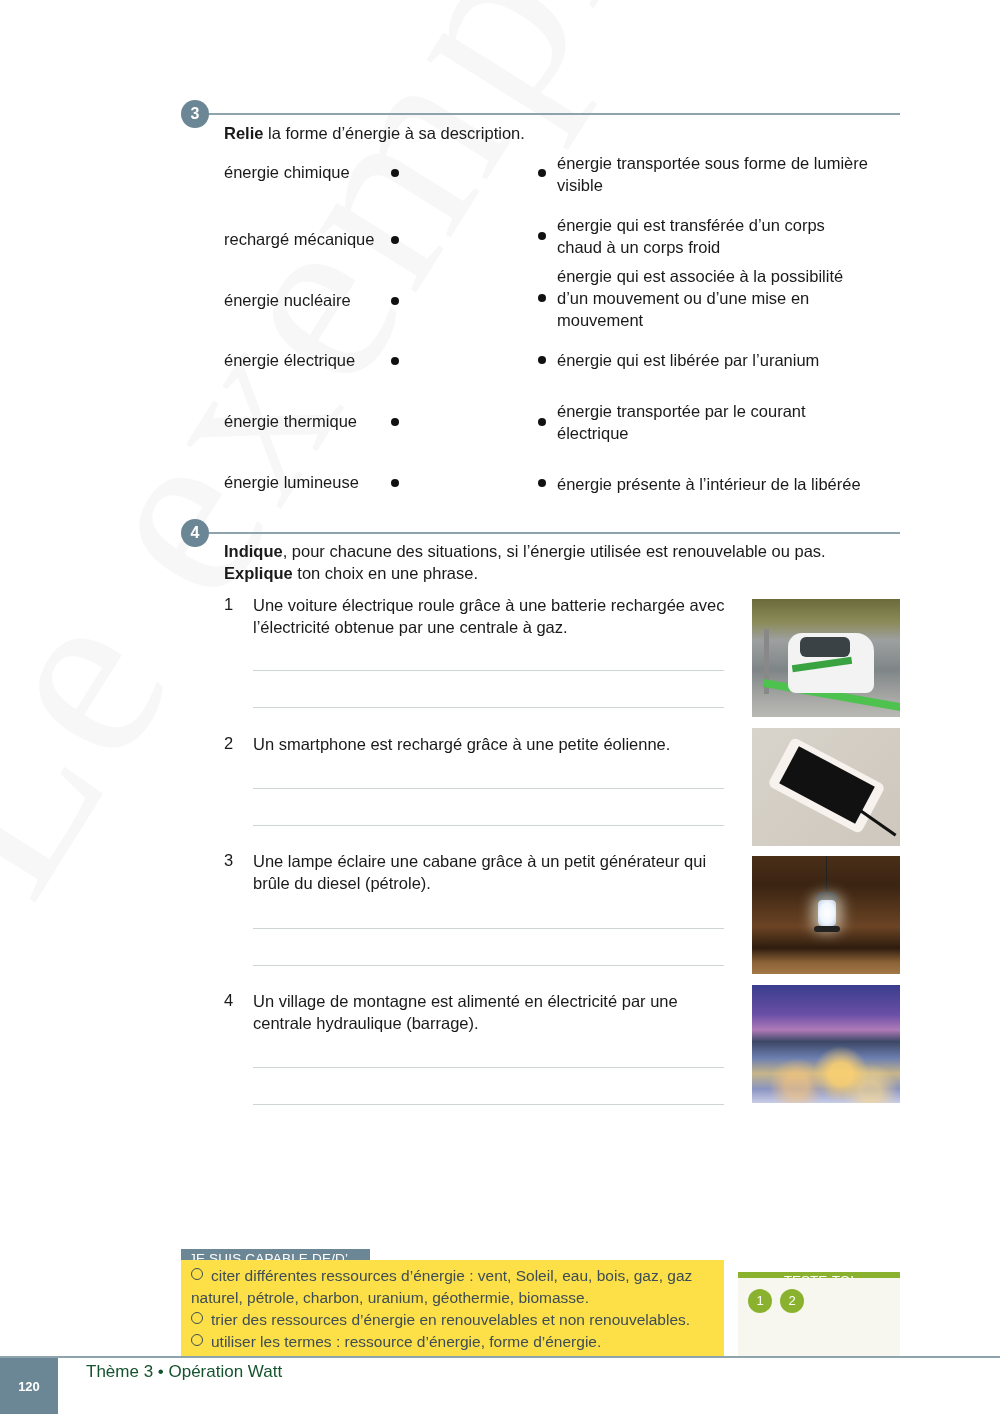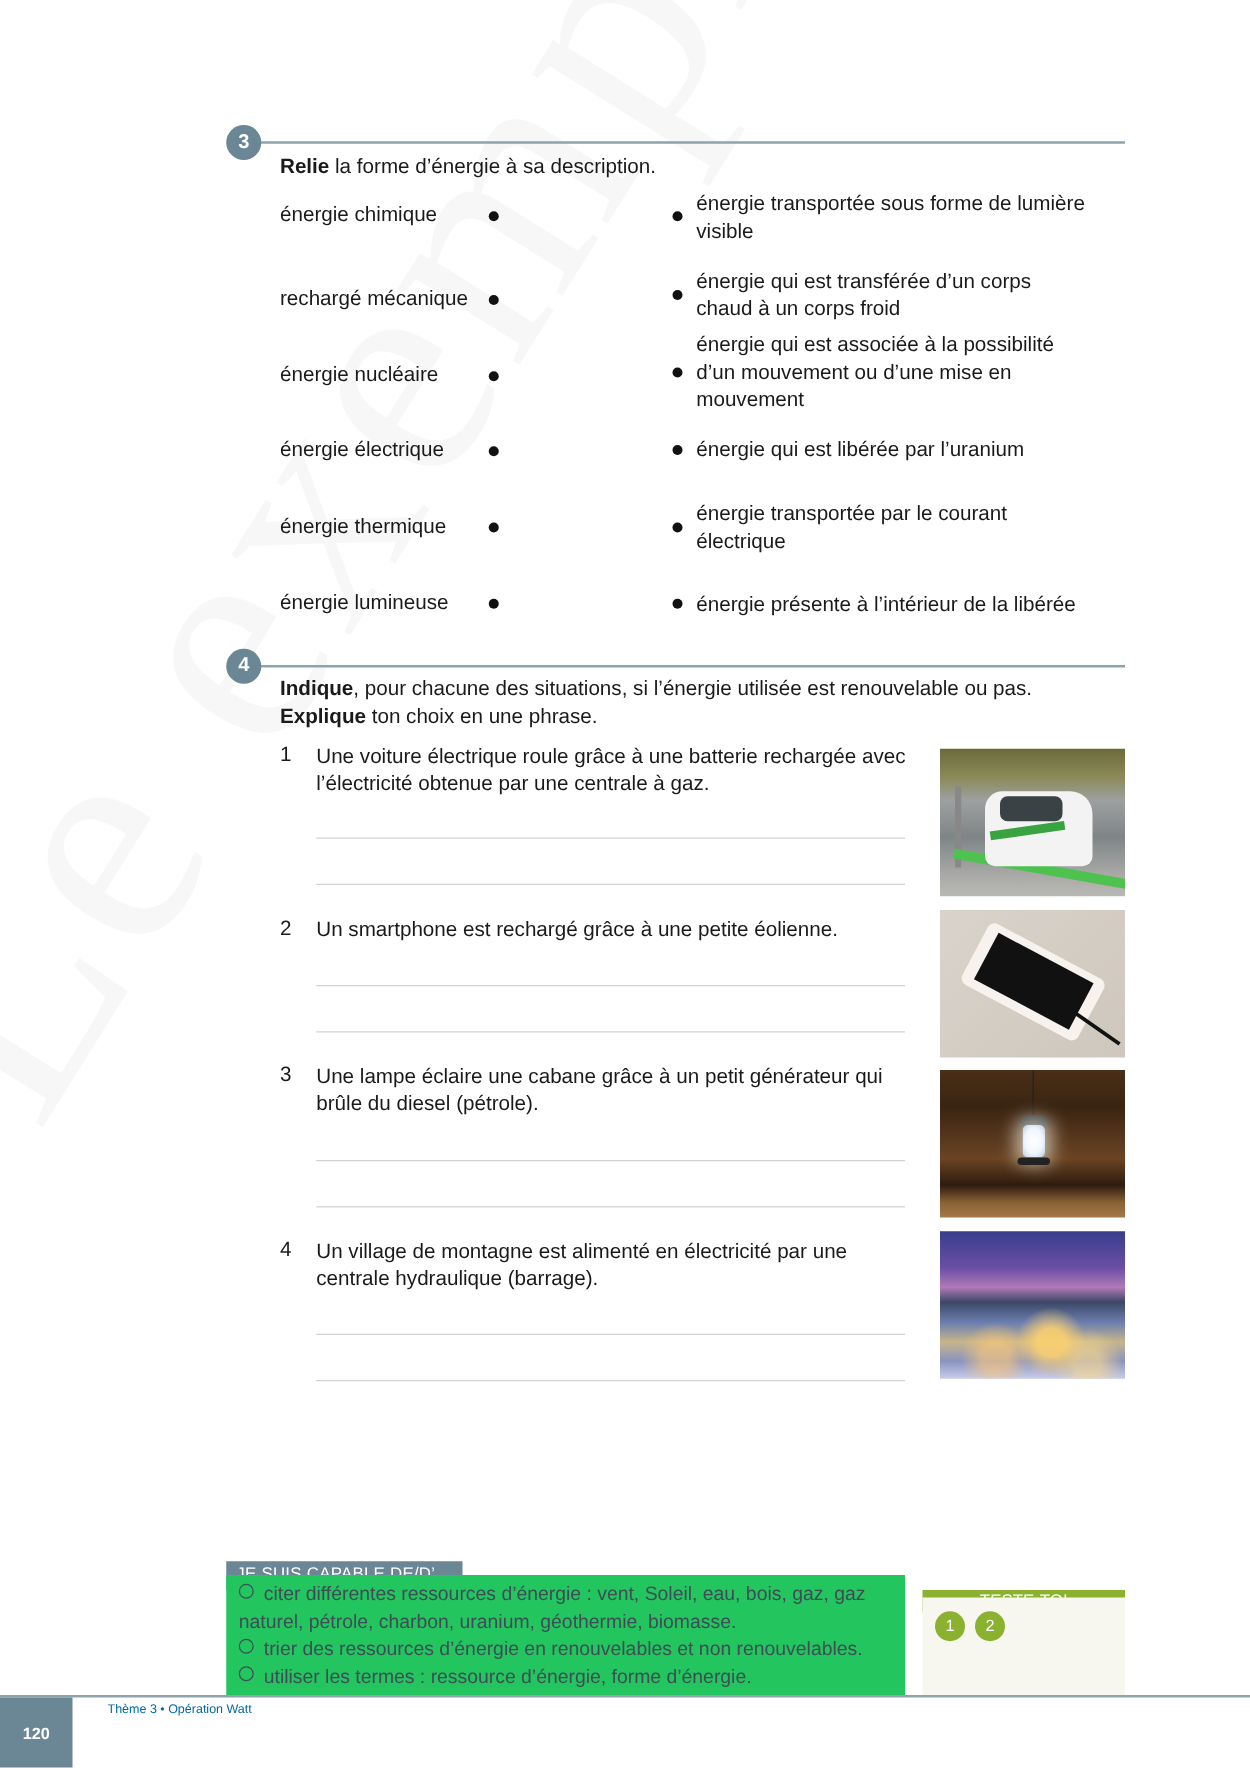--- a/index.html
+++ b/index.html
@@ -55,31 +55,31 @@
   .photo-village { background: linear-gradient(180deg, #3a3d8c 0%, #6a4fa6 25%, #b07ab8 38%, #3c4766 48%, #6c7fb0 62%, #c6b58a 75%, #8a94c0 88%, #c9cde8 100%); }
   .photo-village .lights { position: absolute; left: 0; top: 60px; width: 148px; height: 58px;
     background: radial-gradient(circle at 60% 50%, rgba(255,210,110,0.85) 0 12%, transparent 30%),
                 radial-gradient(circle at 30% 70%, rgba(255,200,120,0.6) 0 10%, transparent 25%),
                 radial-gradient(circle at 80% 80%, rgba(255,220,140,0.6) 0 8%, transparent 22%); }
 
   .capable-tag {
     position: absolute; left: 181px; top: 1249px; height: 23px; padding: 0 8px;
     background: #6b8694; color: #ffffff; font-size: 13.5px; line-height: 19px; letter-spacing: 0.2px;
   }
-  .capable-box { position: absolute; left: 181px; top: 1260px; width: 543px; height: 96px; background: #22c55e; }
+  .capable-box { position: absolute; left: 181px; top: 1260px; width: 543px; height: 96px; background: #fde047; }
   .capable-item { position: absolute; left: 10px; width: 530px; font-size: 15.5px; line-height: 22px; color: #3e4d55; }
   .capable-item .circ { display: inline-block; width: 10px; height: 10px; border: 1.3px solid #3e4d55; border-radius: 50%; margin-right: 8px; vertical-align: 1px; }
 
   .teste-header { position: absolute; left: 738px; top: 1260px; width: 162px; height: 18px; background: #8ab22e; color: #fff; font-size: 13.5px; line-height: 18px; text-align: center; margin-top: 12px; }
   .teste-box { position: absolute; left: 738px; top: 1278px; width: 162px; height: 78px; background: #f7f7f0; }
   .teste-btn { position: absolute; top: 11px; width: 24px; height: 24px; border-radius: 50%; background: #8ab22e; color: #fff; font-size: 13px; line-height: 24px; text-align: center; cursor: pointer; }
 
   .footer-rule { position: absolute; left: 0; right: 0; top: 1356px; height: 2px; background: #8fa3ad; }
   .page-num { position: absolute; left: 0; top: 1358px; width: 58px; height: 56px; background: #6b8694; color: #fff; font-weight: bold; font-size: 13px; display: flex; align-items: center; justify-content: center; }
-  .footer-title { position: absolute; left: 86px; top: 1362px; font-size: 10px; color: #0369a1; }
+  .footer-title { position: absolute; left: 86px; top: 1362px; font-size: 17px; color: #14532d; }
 </style>
 </head>
 <body>
 
 <div class="watermark">Le exemplaar</div>
 
 <div class="ex-header" style="top:100px;">
   <div class="ex-rule"></div>
   <div class="ex-badge">3</div>
 </div>

